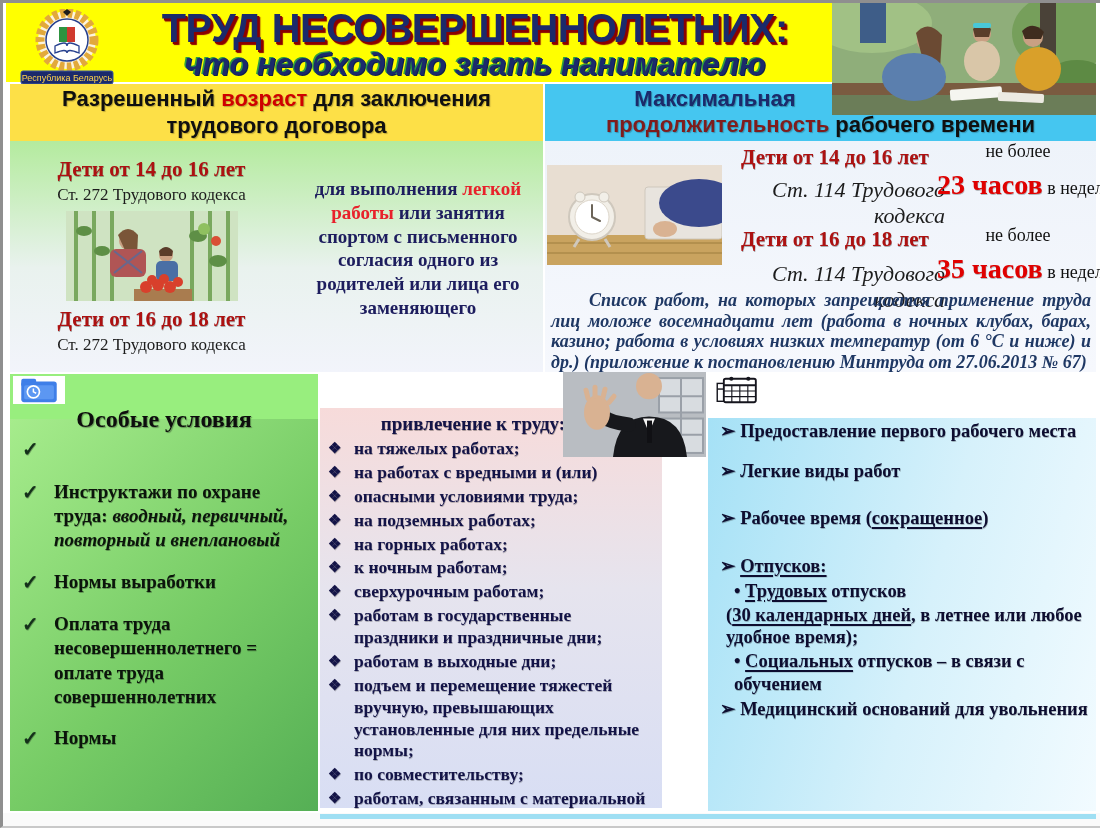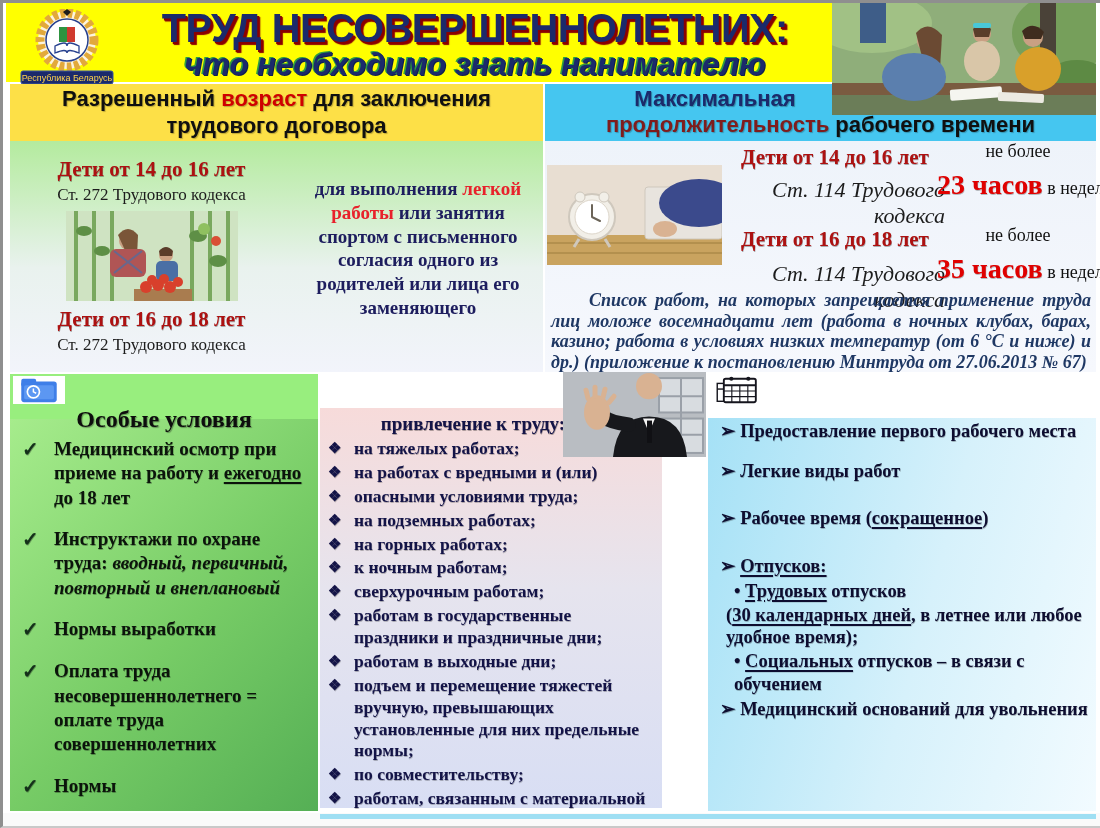--- a/index.html
+++ b/index.html
@@ -271,21 +271,20 @@
           <rect x="4" y="10" width="32" height="15" rx="2" fill="#5c97f2"></rect>
           <circle cx="14" cy="17" r="6.5" fill="none" stroke="#ffffff" stroke-width="1.8"></circle>
           <path d="M14 13.5 V17 L17 18.5" stroke="#ffffff" stroke-width="1.6" fill="none"></path>
         </svg>
       </div>
       <div class="col-label">Особые условия</div>
     </div>
     <div class="special-content">
       <div class="li-check">
         <span class="mark">✓</span>
-        <span><span>Медицинский осмотр при приеме на работу и </span><span class="u">ежегодно</span><span> до 18 лет</span></span>
       </div>
       <div class="li-check">
         <span class="mark">✓</span>
         <span><span>Инструктажи по охране труда: </span><span class="it">вводный, первичный, повторный и внеплановый</span></span>
       </div>
       <div class="li-check">
         <span class="mark">✓</span>
         <span>Нормы выработки</span>
       </div>
       <div class="li-check">

